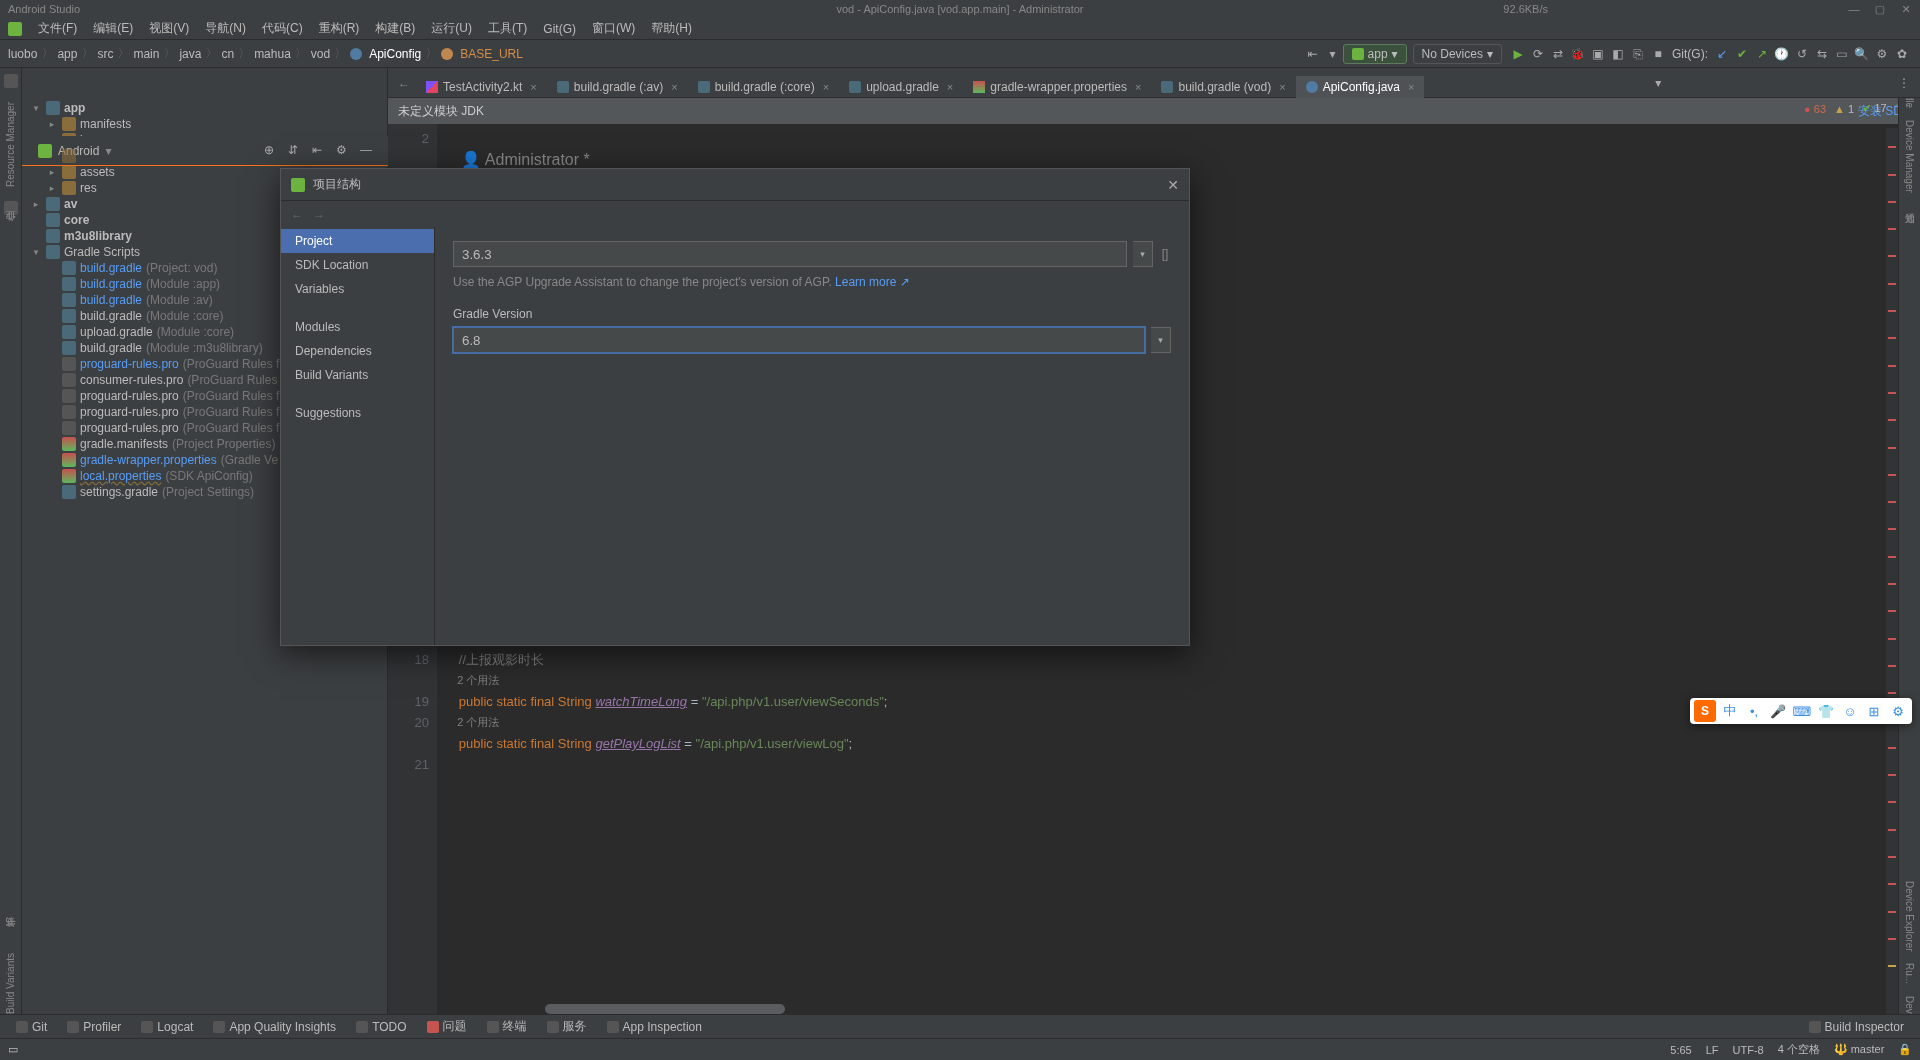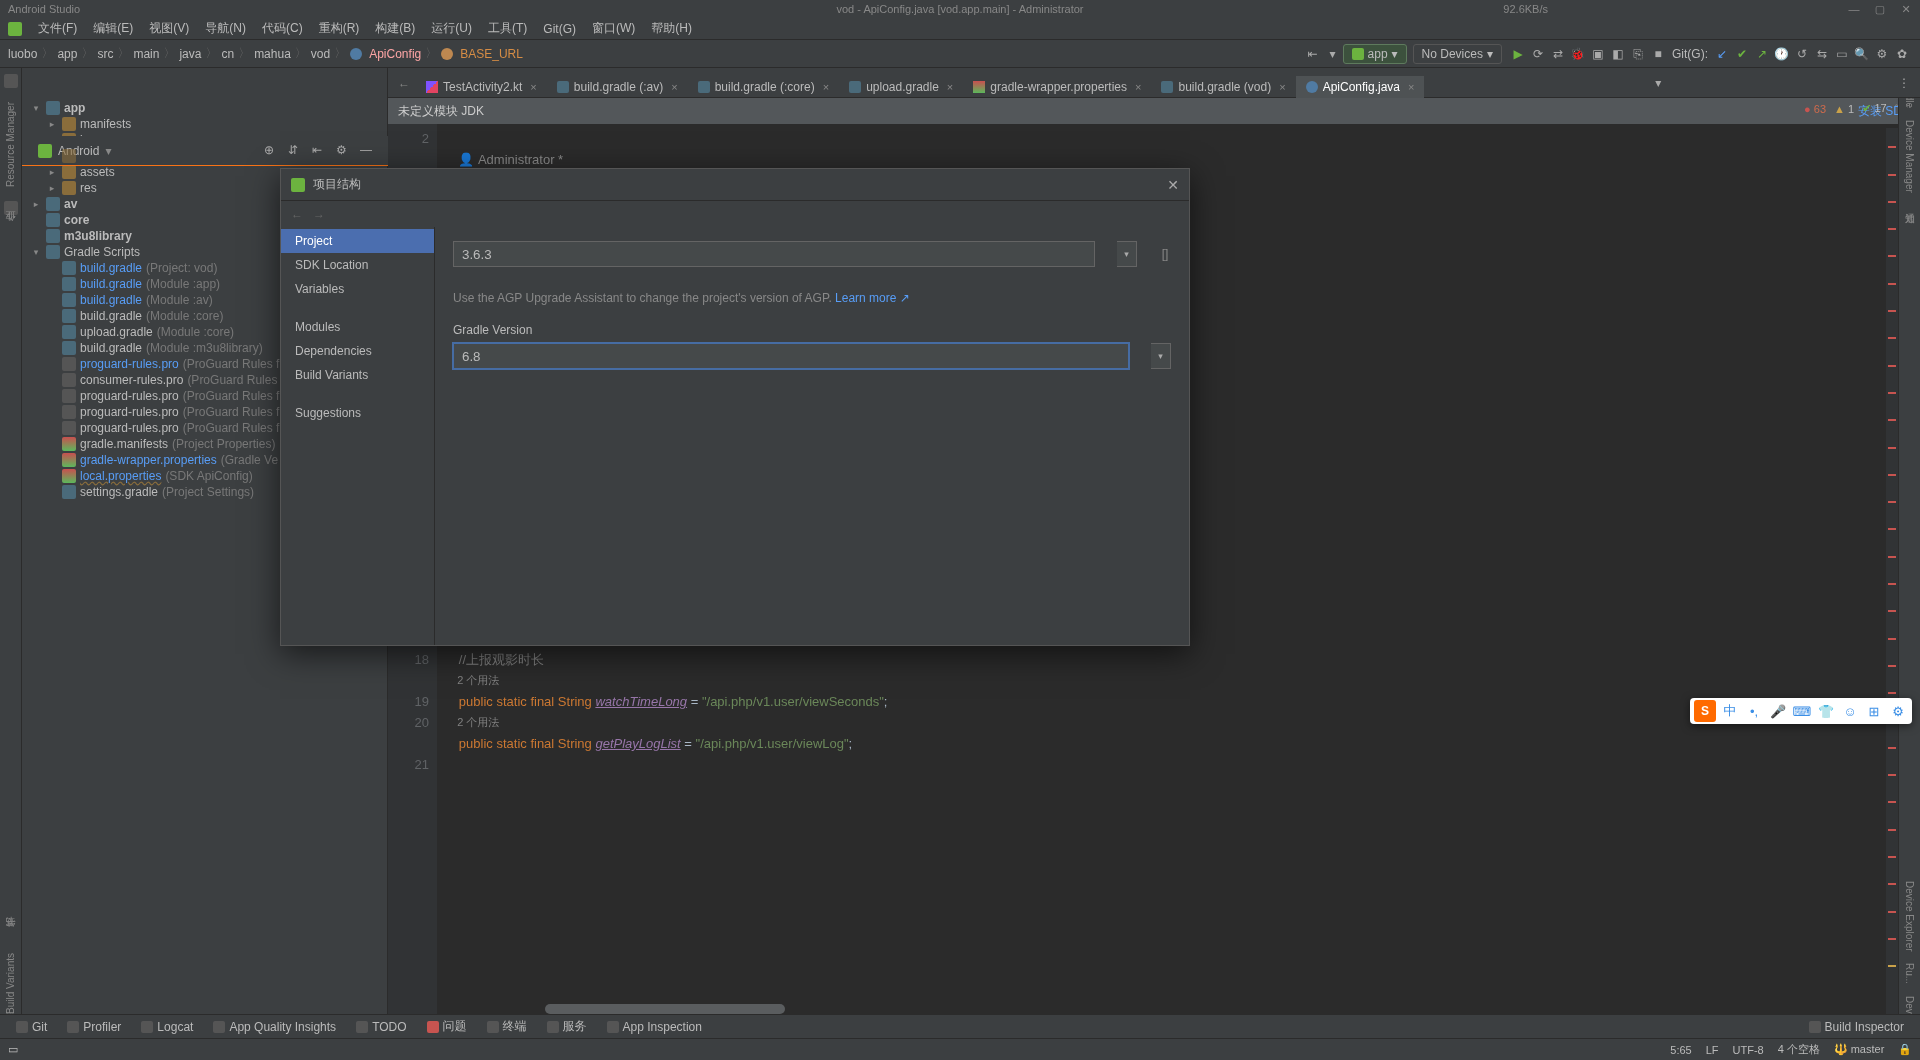--- a/index.html
+++ b/index.html
@@ -14,21 +14,21 @@
 
 
 .menubar { height:22px; background:#3c3f41; display:flex; align-items:center; padding:0 8px; gap:4px; border-bottom:1px solid #2b2b2b; }
 .menubar .logo { width:14px; height:14px; background:#6cb33f; border-radius:2px; margin-right:6px; }
 .menubar .item { padding:2px 6px; color:#bbb; cursor:pointer; }
 
 
 .toolbar { height:28px; background:#3c3f41; display:flex; align-items:center; padding:0 8px; border-bottom:1px solid #2b2b2b; }
 .breadcrumb { display:flex; align-items:center; gap:4px; color:#bbb; }
 .breadcrumb .sep { color:#666; }
-.breadcrumb .cls { color:#fca5a5; }
+.breadcrumb .cls { color:#ffffff; }
 .breadcrumb .cls-icon { width:12px; height:12px; background:#507ba3; border-radius:50%; display:inline-block; margin-right:3px; }
 .breadcrumb .fld { color:#d68d45; }
 .breadcrumb .fld-icon { width:12px; height:12px; background:#be8850; border-radius:50%; display:inline-block; margin-right:3px; }
 .toolbar .spacer { flex:1; }
 .toolbar .run-pill { background:#3c513d; border:1px solid #5e7a5d; border-radius:3px; padding:2px 8px; display:flex; align-items:center; gap:4px; color:#bbb; margin-right:6px; }
 .toolbar .dev-pill { background:transparent; border:1px solid #555; border-radius:3px; padding:2px 8px; display:flex; align-items:center; gap:4px; color:#bbb; margin-right:6px; }
 .toolbar .ticon { width:14px; height:14px; display:flex; align-items:center; justify-content:center; margin:0 3px; color:#aaa; cursor:pointer; }
 .toolbar .play { color:#6cb33f; }
 .toolbar .git-lbl { color:#bbb; margin:0 4px; }
 .toolbar .git-check { color:#6cb33f; }
@@ -79,21 +79,21 @@
 .tree .d0 { padding-left:8px; } .tree .d1 { padding-left:24px; }
 
 
 .editor-wrap { flex:1; display:flex; flex-direction:column; background:#2b2b2b; margin-top:30px; position:relative; }
 .banner { height:26px; background:#53575a; color:#ccc; display:flex; align-items:center; padding:0 10px; font-size:12px; }
 .banner .spacer { flex:1; }
 .banner .action { color:#589df6; cursor:pointer; }
 .editor { flex:1; display:flex; position:relative; font-family:"JetBrains Mono",Consolas,monospace; font-size:13px; }
 .gutter { width:50px; background:#313335; color:#606366; text-align:right; padding:4px 8px 0 0; line-height:21px; border-right:1px solid #2b2b2b; }
 .code { flex:1; padding:4px 10px; line-height:21px; position:relative; }
-.code .author { color:#888; font-size:13px; }
+.code .author { color:#888; font-size:16px; }
 .code .cm { color:#808080; }
 .code .kw { color:#cc7832; }
 .code .ty { color:#cc7832; }
 .code .fn { color:#9876aa; font-style:italic;text-decoration:underline; }
 .code .str { color:#6a8759; }
 .code .op { color:#a9b7c6; }
 .code .usage { color:#808080; font-size:11px; }
 .code .line { white-space:pre; }
 .insights { position:absolute; top:4px; right:10px; display:flex; align-items:center; gap:8px; font-size:11px; z-index:5; }
 .insights .err { color:#cf6a4c; } .insights .err::before { content:"● "; color:#c75450; }
@@ -111,21 +111,21 @@
 .dlg-title .close { color:#aaa; cursor:pointer; font-size:14px; }
 .dlg-nav { height:26px; display:flex; align-items:center; padding:0 10px; gap:10px; }
 .dlg-nav .arr { color:#666; cursor:pointer; }
 .dlg-body { flex:1; display:flex; }
 .dlg-side { width:154px; background:#3c3f41; border-right:1px solid #2b2b2b; padding:2px 0; }
 .dlg-side .sitem { padding:5px 14px; color:#bbb; cursor:pointer; }
 .dlg-side .sitem.sel { background:#4b6eaf; color:#fff; }
 .dlg-side .gap { height:14px; }
 .dlg-content { flex:1; padding:14px 18px; color:#bbb; }
 .dlg-content .lbl { margin-bottom:6px; display:block; color:#bbb; }
-.dlg-content .combo { display:flex; align-items:center; gap:22px; margin-bottom:24px; }
+.dlg-content .combo { display:flex; align-items:center; gap:6px; margin-bottom:8px; }
 .dlg-content .combo input { flex:1; background:#45494a; border:1px solid #646464; color:#bbb; padding:4px 8px; height:26px; }
 .dlg-content .combo.focus input { border:1px solid #466ca3; box-shadow:0 0 0 1px #466ca3; }
 .dlg-content .combo .dd { width:20px; height:26px; background:#45494a; border:1px solid #646464; border-left:none; display:flex; align-items:center; justify-content:center; color:#aaa; cursor:pointer; font-size:9px; }
 .dlg-content .combo .sq { width:12px; height:20px; display:flex; align-items:center; justify-content:center; color:#888; cursor:pointer; }
 .dlg-content .hint { color:#888; font-size:12px; margin-bottom:18px; }
 .dlg-content .hint a { color:#589df6; text-decoration:none; }
 .dlg-footer { height:48px; display:flex; align-items:center; justify-content:flex-end; padding:0 14px; gap:10px; border-top:1px solid #2b2b2b; }
 .dlg-footer button { padding:4px 18px; background:#4c5052; border:1px solid #5e6060; color:#bbb; cursor:pointer; border-radius:3px; }
 .dlg-footer button.primary { background:#365880; border-color:#4c708c; color:#fff; }
 

